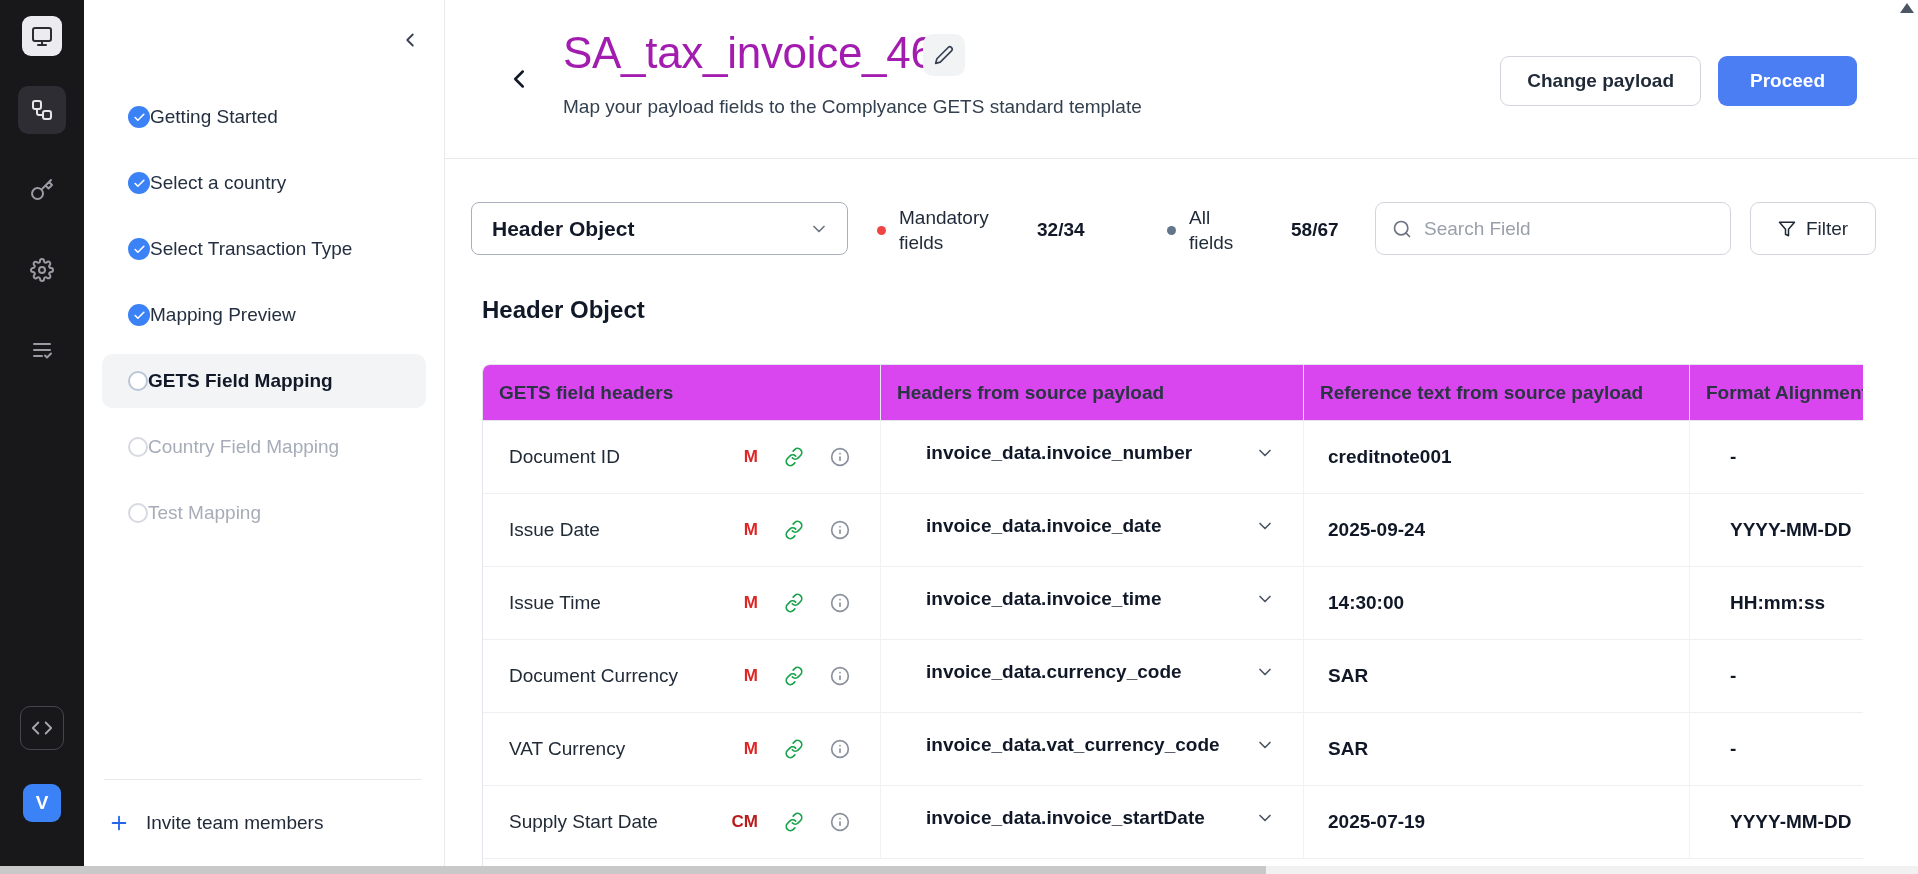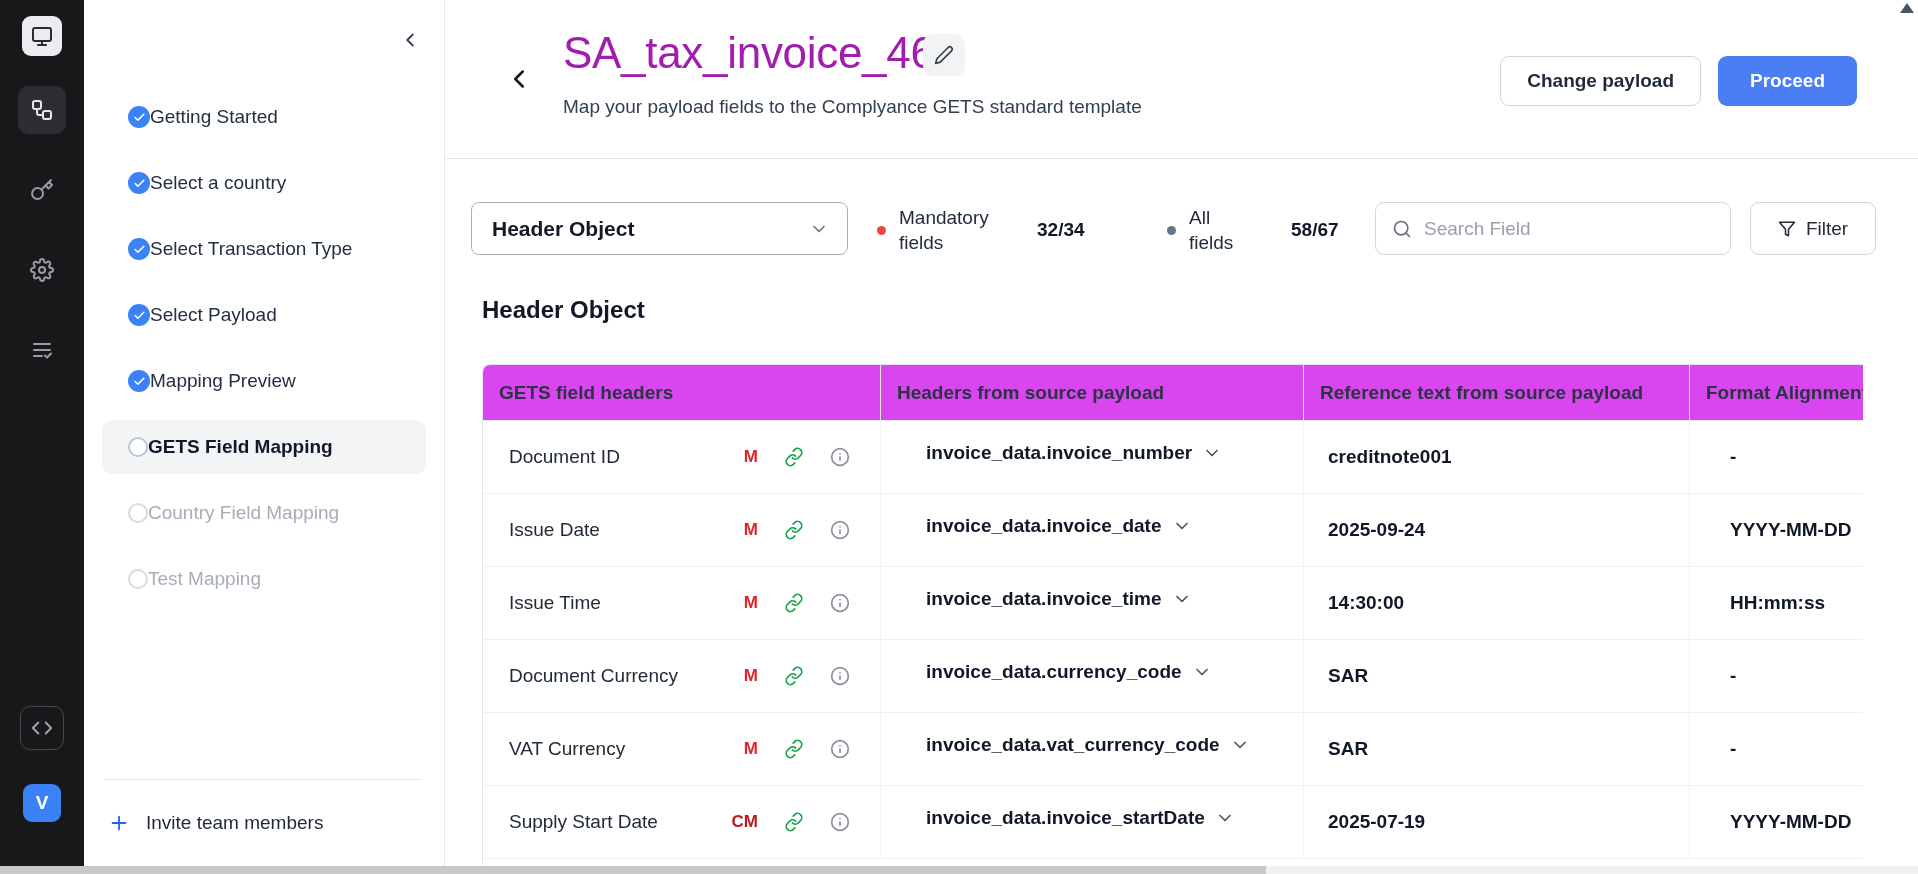--- a/index.html
+++ b/index.html
@@ -74,21 +74,21 @@
   .td{height:73px;display:flex;align-items:center;border-bottom:1px solid #edeff2;border-right:1px solid #f0f2f4;background:#fff}
   .td.last{border-right:none}
   .c-field{padding:0 30px 0 26px}
   .fname{font-size:19px;font-weight:500;color:#212b38}
   .cluster{margin-left:auto;display:flex;align-items:center;gap:26px}
   .badge{font-size:17px;font-weight:700}
   .badge.m{color:#dc2626}
   .badge.cm{color:#b91c1c}
   .icon-link{color:#16a34a;cursor:pointer}
   .icon-info{color:#8a919c;cursor:pointer}
-  .c-source{justify-content:flex-start;padding:0 28px 9px 45px;cursor:pointer}
+  .c-source{justify-content:space-between;padding:0 28px 9px 45px;cursor:pointer}
   .src-text{font-size:19px;font-weight:700;color:#101828}
   .c-source .chev{color:#4b5563;flex:none;margin-left:10px}
   .c-ref{padding-left:24px;font-size:19px;font-weight:700;color:#101828}
   .c-format{padding-left:40px;font-size:19px;font-weight:700;color:#101828;white-space:nowrap;overflow:hidden}
 
   
   .hscroll{position:absolute;left:0;right:0;bottom:0;height:8px;background:#f1f1f1;z-index:50}
   .hthumb{position:absolute;left:0;top:0;bottom:0;width:66%;background:#c9c9c9}
   .vscroll-arrow{position:absolute;top:3px;right:4px;width:0;height:0;border-left:7px solid transparent;border-right:7px solid transparent;border-bottom:10px solid #4b5563;z-index:60}
 </style>
@@ -228,28 +228,20 @@
         </span>
       <span class="step-label">Select a country</span>
     </div>
     <div class="step completed">
       <span class="dotc">
           <svg class="ic" width="13" height="13" style="stroke-width:3">
             <use href="#i-check"></use>
           </svg>
         </span>
       <span class="step-label">Select Transaction Type</span>
-    </div>
-    <div class="step completed">
-      <span class="dotc">
-          <svg class="ic" width="13" height="13" style="stroke-width:3">
-            <use href="#i-check"></use>
-          </svg>
-        </span>
-      <span class="step-label">Select Payload</span>
     </div>
     <div class="step completed">
       <span class="dotc">
           <svg class="ic" width="13" height="13" style="stroke-width:3">
             <use href="#i-check"></use>
           </svg>
         </span>
       <span class="step-label">Mapping Preview</span>
     </div>
     <div class="step active">

